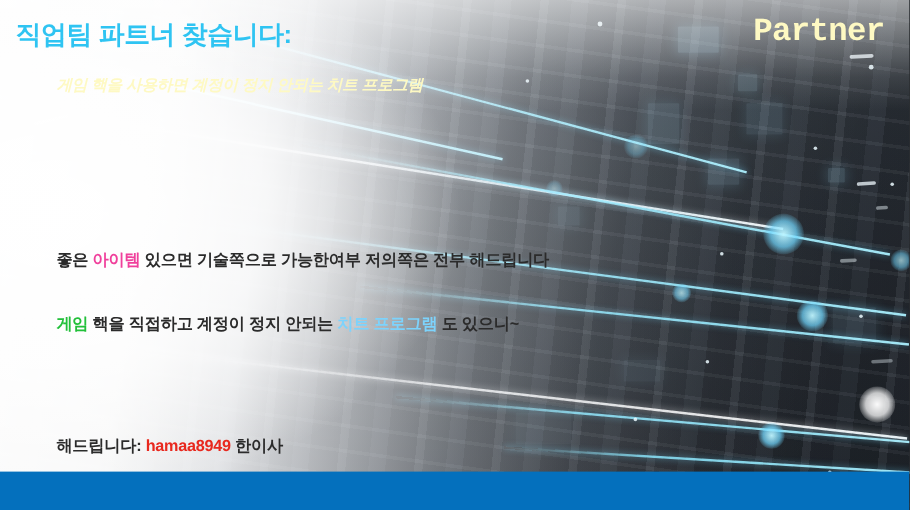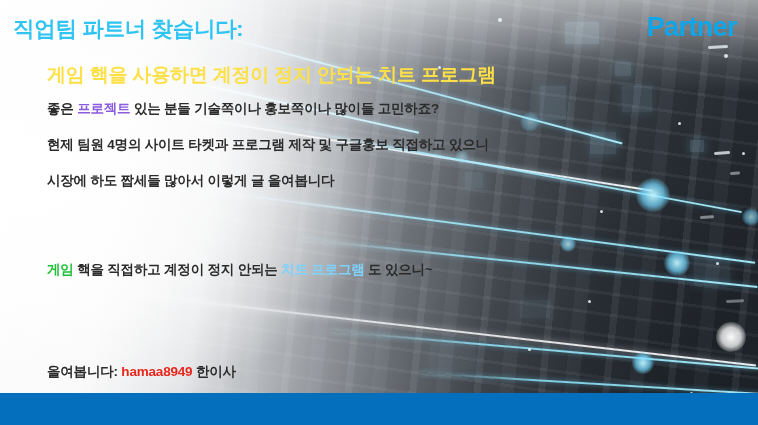--- a/index.html
+++ b/index.html
@@ -136,32 +136,34 @@
     letter-spacing: -0.3px;
     color: #2FC4F2;
     white-space: nowrap;
   }
   .brand {
     position: absolute;
     right: 21px;
     top: 12px;
     font-size: 27px;
     font-weight: bold;
-    color: #0ea5e9;
+    color: #fef9c3;
     letter-spacing: -0.6px;
+    font-family: Liberation Mono, monospace;
   }
   .headline-sub {
     position: absolute;
     left: 47px;
     top: 62px;
-    font-size: 19px;
-    font-weight: bold;
-    color: #fde047;
+    font-size: 13px;
+    font-weight: bold;
+    color: #fef9c3;
     white-space: nowrap;
     letter-spacing: -0.2px;
+    font-style: italic;
   }
   .body-line {
     position: absolute;
     left: 47px;
     font-size: 13.5px;
     font-weight: bold;
     color: #2b2b2b;
     white-space: nowrap;
     letter-spacing: -0.2px;
   }
@@ -265,39 +267,33 @@
   <div class="bg-topfade"></div>
 
   <div class="content">
 
     <div class="headline-main">직업팀 파트너 찾습니다:</div>
 
     <div class="brand">Partner</div>
 
     <div class="headline-sub">게임 핵을 사용하면 계정이 정지 안되는 치트 프로그램</div>
 
-    <div class="body-line l1">
-      <span>좋은 </span><span class="hl-purple">프로젝트</span><span> 있는 분들  기술쪽이나 홍보쪽이나 많이들 고민하죠?</span>
+
+
+
+    <div class="body-line l4">
+      <span>좋은 </span><span class="hl-pink">아이템</span><span> 있으면 기술쪽으로 가능한여부 저의쪽은 전부 해드립니다</span>
     </div>
-
-    <div class="body-line l2">
-      <span>현제 팀원 4명의  사이트 타켓과  프로그램 제작 및 구글홍보 직접하고 있으니</span>
-    </div>
-
-    <div class="body-line l3">
-      <span>시장에 하도 짭세들 많아서  이렇게 글 올여봅니다</span>
-    </div>
-
 
     <div class="body-line l5">
       <span class="hl-green">게임</span><span> 핵을 직접하고 계정이 정지 안되는 </span><span class="hl-blue">치트 프로그램</span><span>  도 있으니~</span>
     </div>
 
 
     <div class="body-line l7">
-      <span>올여봅니다: </span><span class="hl-red">hamaa8949</span><span>  한이사</span>
+      <span>해드립니다: </span><span class="hl-red">hamaa8949</span><span>  한이사</span>
     </div>
 
   </div>
 
   <div class="footer-bar"></div>
 
 </div>
 
 </body></html>

